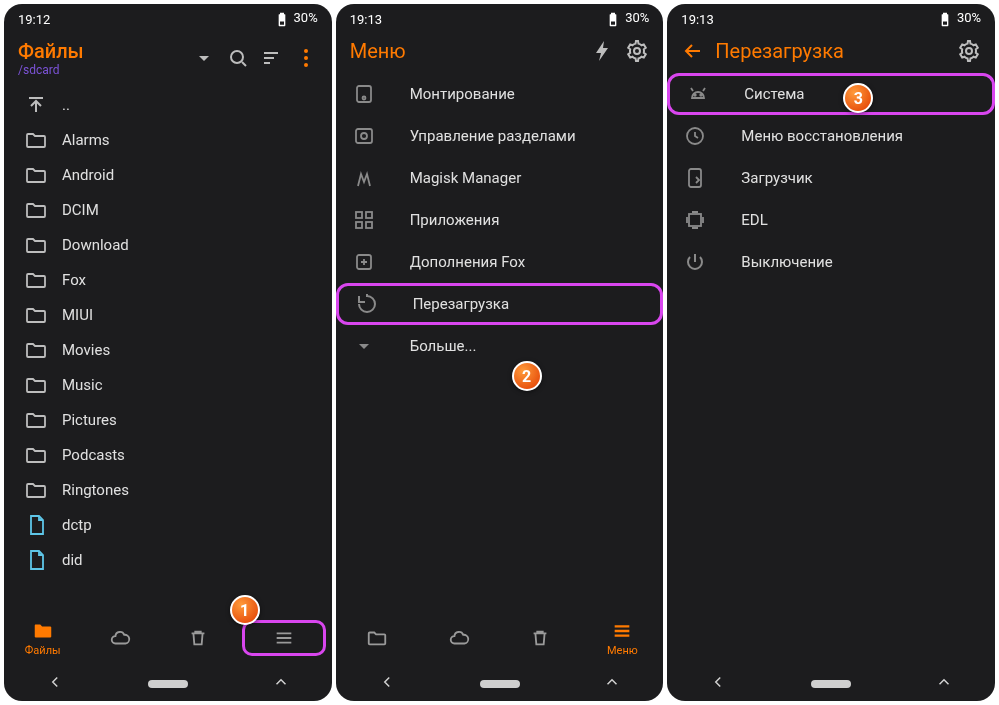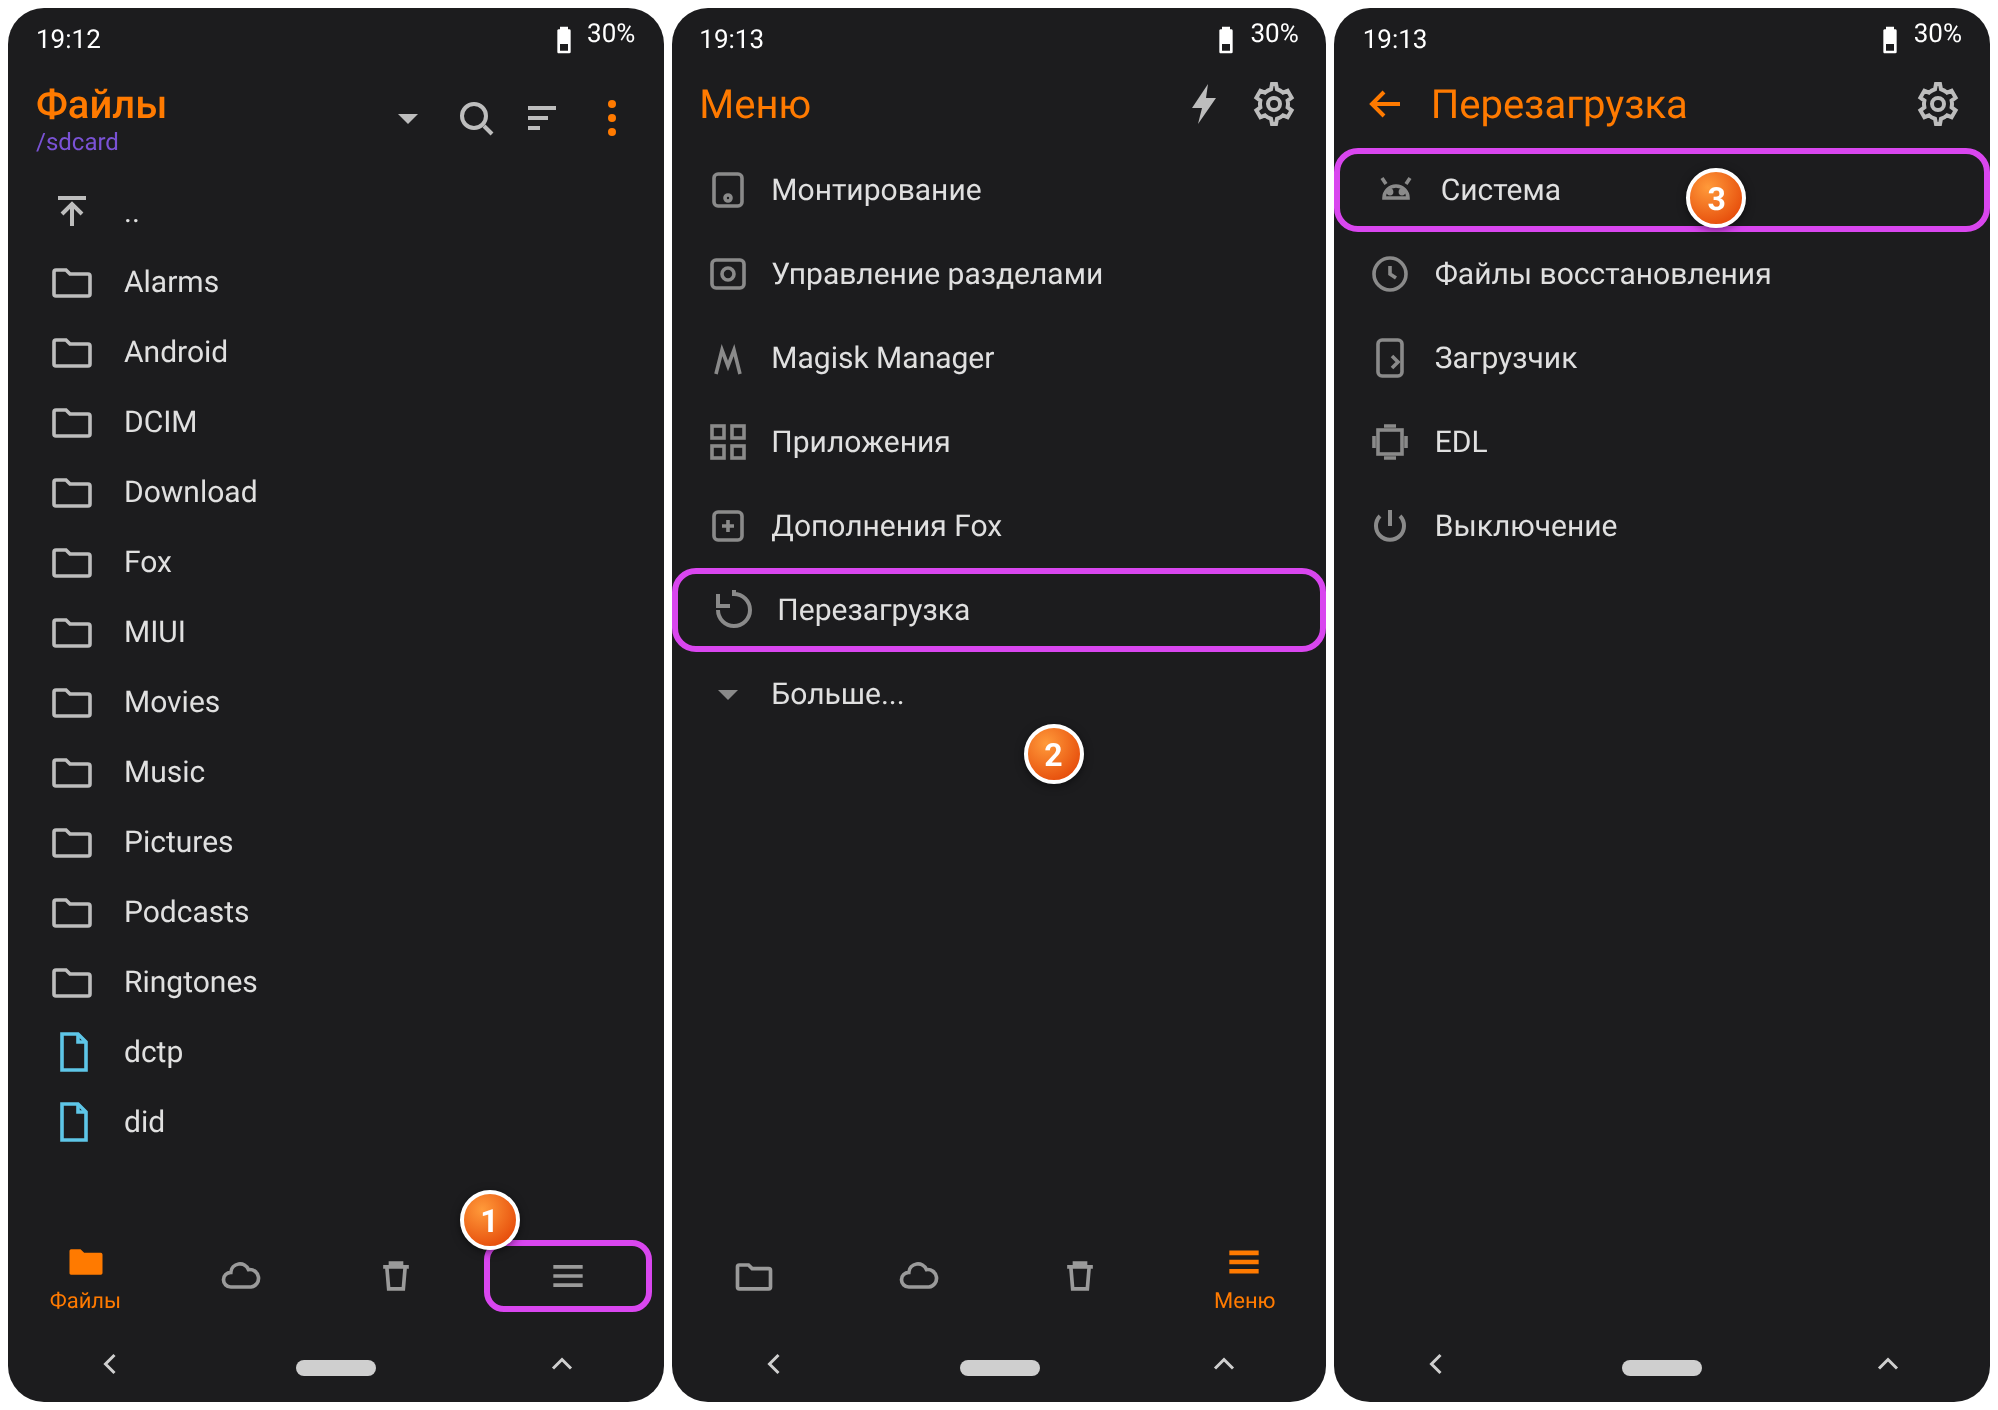--- a/index.html
+++ b/index.html
@@ -8,21 +8,21 @@
 .status{display:flex;justify-content:space-between;align-items:center;padding:6px 14px 2px;font-size:13px;color:#fff}
 .status .right{display:flex;gap:4px}
 .header{display:flex;align-items:center;padding:8px 14px 10px;gap:10px}
 .header .title-block{flex:1}
 .header .title{color:#ff7a00;font-size:20px;font-weight:500}
 .header .subtitle{color:#8b5cf6;font-size:12px;opacity:.85}
 .header .single-title{color:#ff7a00;font-size:20px;font-weight:400}
 .hicon{width:24px;height:24px;display:flex;align-items:center;justify-content:center;color:#bdbdbd}
 .hicon.orange{color:#ff7a00}
 .content{flex:1;overflow:hidden;padding:0 0 4px}
-.row{display:flex;align-items:center;height:42px;padding:0 16px;gap:10px;color:#e0e0e0;font-size:15px}
+.row{display:flex;align-items:center;height:42px;padding:0 16px;gap:34px;color:#e0e0e0;font-size:15px}
 .icon24{width:24px;height:24px;display:flex;align-items:center;justify-content:center;color:#8a8a8a;flex-shrink:0}
 .files .row{height:35px;gap:14px;padding:0 20px}
 .files .icon24{color:#bdbdbd}
 .bottomnav{display:flex;height:58px;align-items:center}
 .navbtn{flex:1;display:flex;flex-direction:column;align-items:center;gap:2px;color:#9a9a9a;font-size:11px}
 .navbtn.active{color:#ff7a00}
 .navbtn .nicon{width:22px;height:22px;display:flex;align-items:center;justify-content:center}
 .sysnav{height:34px;display:flex;align-items:center;justify-content:space-around;color:#cfcfcf}
 .highlight{border:3px solid #d946ef;border-radius:12px}
 .badge{position:absolute;width:30px;height:30px;border-radius:50%;background:radial-gradient(circle at 35% 30%,#ff9a3a,#e03a00);color:#fff;display:flex;align-items:center;justify-content:center;font-weight:bold;font-size:16px;border:2px solid #fff;box-shadow:0 1px 4px rgba(0,0,0,.5);z-index:5}
@@ -399,21 +399,21 @@
         </span>
         <span>Система</span>
       </div>
       <div class="row">
         <span class="icon24">
           <svg viewBox="0 0 24 24" fill="none" stroke="currentColor" stroke-width="1.8">
             <circle cx="12" cy="12" r="8"></circle>
             <path d="M12 8v4l3 2"></path>
           </svg>
         </span>
-        <span>Файлы восстановления</span>
+        <span>Меню восстановления</span>
       </div>
       <div class="row">
         <span class="icon24">
           <svg viewBox="0 0 24 24" fill="none" stroke="currentColor" stroke-width="1.8">
             <rect x="6" y="3" width="12" height="18" rx="2"></rect>
             <path d="M13 11l3 3-3 3"></path>
           </svg>
         </span>
         <span>Загрузчик</span>
       </div>

